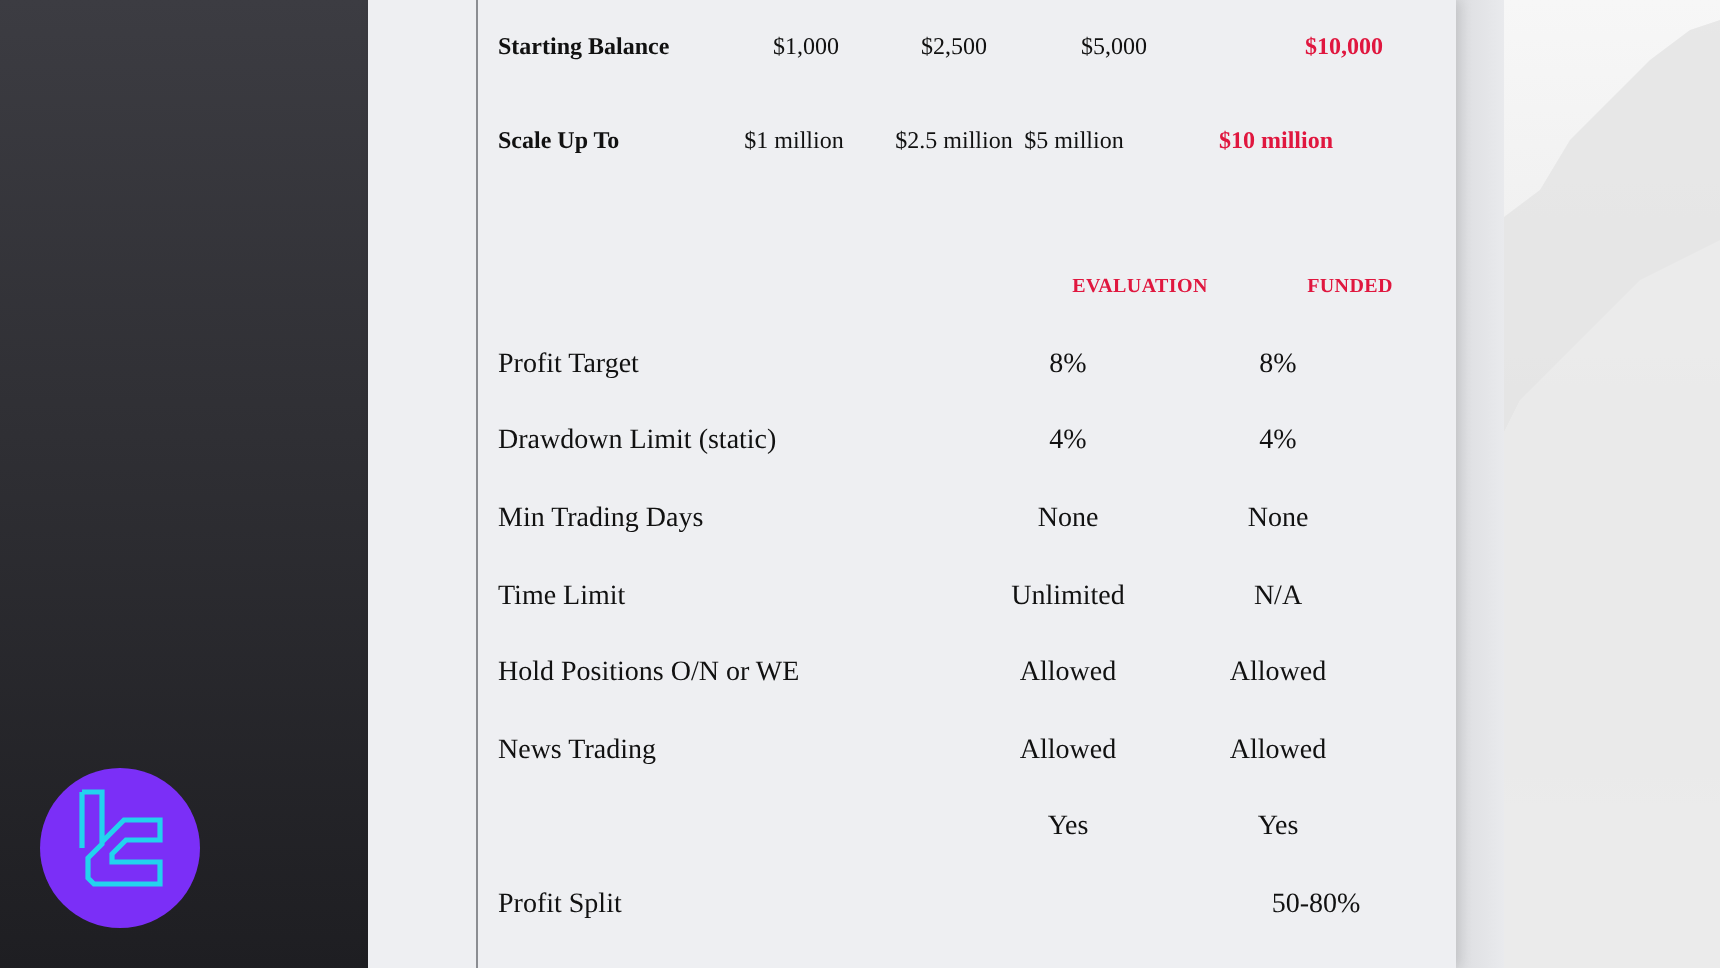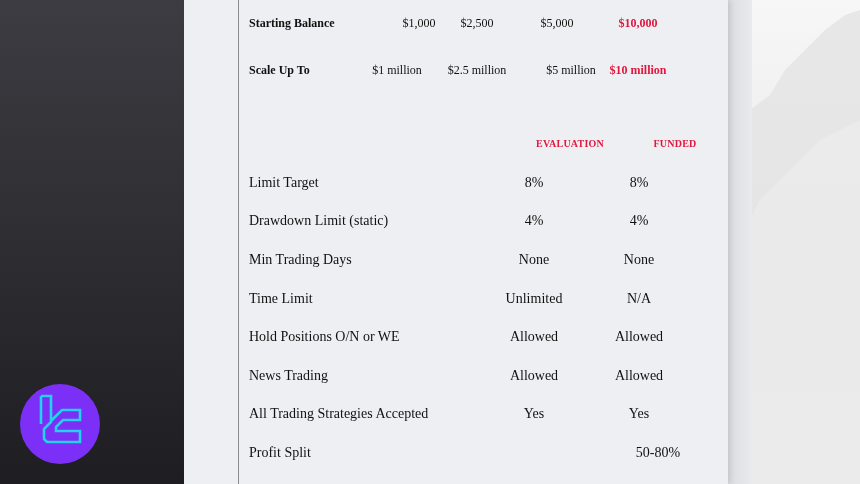--- a/index.html
+++ b/index.html
@@ -34,40 +34,40 @@
 <svg class="mountain" viewBox="0 0 130 484" preserveAspectRatio="none">
   <path d="M0,130 L20,110 L40,95 L55,70 L75,50 L95,30 L115,15 L130,10 L130,484 L0,484 Z" fill="#e4e4e4" opacity="0.8"></path>
   <path d="M0,250 L15,230 L30,200 L50,180 L70,160 L90,140 L130,120 L130,484 L0,484 Z" fill="#ececec" opacity="0.7"></path>
 </svg>
 <div class="page-strip"></div>
 <div class="page"></div>
 <div class="inner-border"></div>
 
 <div class="row" style="top:16px;">
   <span class="cell bold" style="left:249px;">Starting Balance</span>
-  <span class="cell c" style="left:419px;font-size:12px;">$1,000</span>
+  <span class="cell c" style="left:403px;font-size:12px;">$1,000</span>
   <span class="cell c" style="left:477px;font-size:12px;">$2,500</span>
   <span class="cell c" style="left:557px;font-size:12px;">$5,000</span>
-  <span class="cell c red" style="left:638px;font-size:12px;">$10,000</span>
+  <span class="cell c red" style="left:672px;font-size:12px;">$10,000</span>
 </div>
 <div class="row" style="top:63px;">
   <span class="cell bold" style="left:249px;">Scale Up To</span>
   <span class="cell c" style="left:397px;font-size:12px;">$1 million</span>
   <span class="cell c" style="left:477px;font-size:12px;">$2.5 million</span>
-  <span class="cell c" style="left:571px;font-size:12px;">$5 million</span>
+  <span class="cell c" style="left:537px;font-size:12px;">$5 million</span>
   <span class="cell c red" style="left:638px;font-size:12px;">$10 million</span>
 </div>
 
 <div class="row" style="top:138px;">
   <span class="cell c hdr" style="left:534px;">EVALUATION</span>
   <span class="cell c hdr" style="left:639px;">FUNDED</span>
 </div>
 
 <div class="row" style="top:175px;">
-  <span class="cell lbl">Limit Target</span>
+  <span class="cell lbl">Profit Target</span>
   <span class="cell c val" style="left:534px;">8%</span>
   <span class="cell c val" style="left:639px;">8%</span>
 </div>
 <div class="row" style="top:213px;">
   <span class="cell lbl">Drawdown Limit (static)</span>
   <span class="cell c val" style="left:534px;">4%</span>
   <span class="cell c val" style="left:639px;">4%</span>
 </div>
 <div class="row" style="top:252px;">
   <span class="cell lbl">Min Trading Days</span>
@@ -83,21 +83,20 @@
   <span class="cell lbl">Hold Positions O/N or WE</span>
   <span class="cell c val" style="left:534px;">Allowed</span>
   <span class="cell c val" style="left:639px;">Allowed</span>
 </div>
 <div class="row" style="top:368px;">
   <span class="cell lbl">News Trading</span>
   <span class="cell c val" style="left:534px;">Allowed</span>
   <span class="cell c val" style="left:639px;">Allowed</span>
 </div>
 <div class="row" style="top:406px;">
-  <span class="cell lbl">All Trading Strategies Accepted</span>
   <span class="cell c val" style="left:534px;">Yes</span>
   <span class="cell c val" style="left:639px;">Yes</span>
 </div>
 <div class="row" style="top:445px;">
   <span class="cell lbl">Profit Split</span>
   <span class="cell c val" style="left:534px;"></span>
   <span class="cell c val" style="left:658px;">50-80%</span>
 </div>
 
 <div class="logo">

